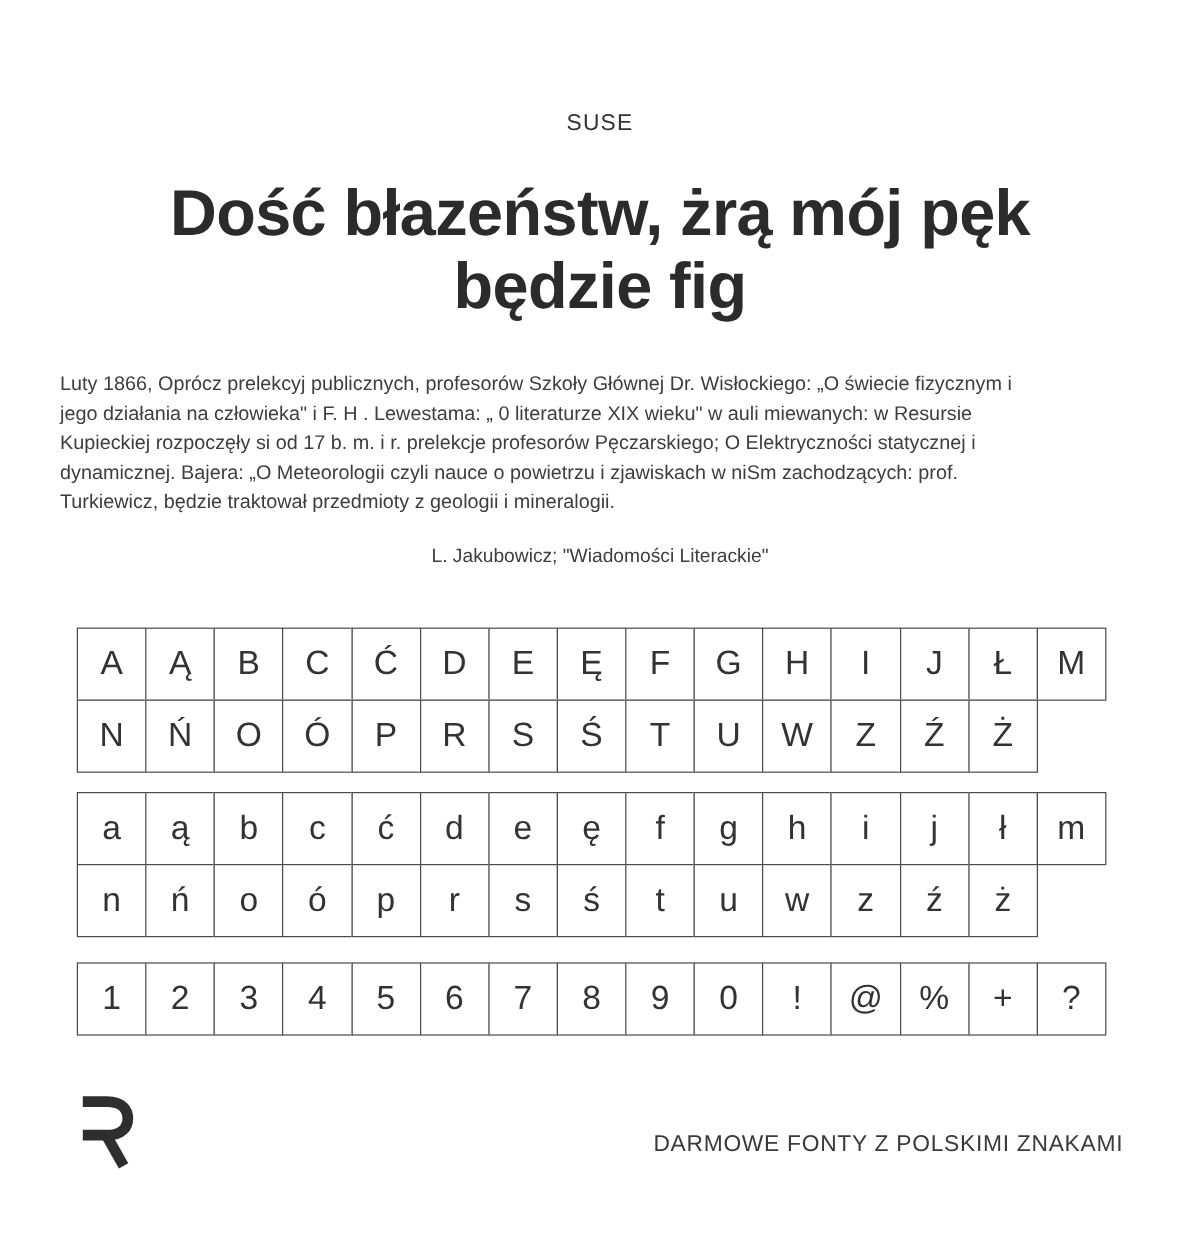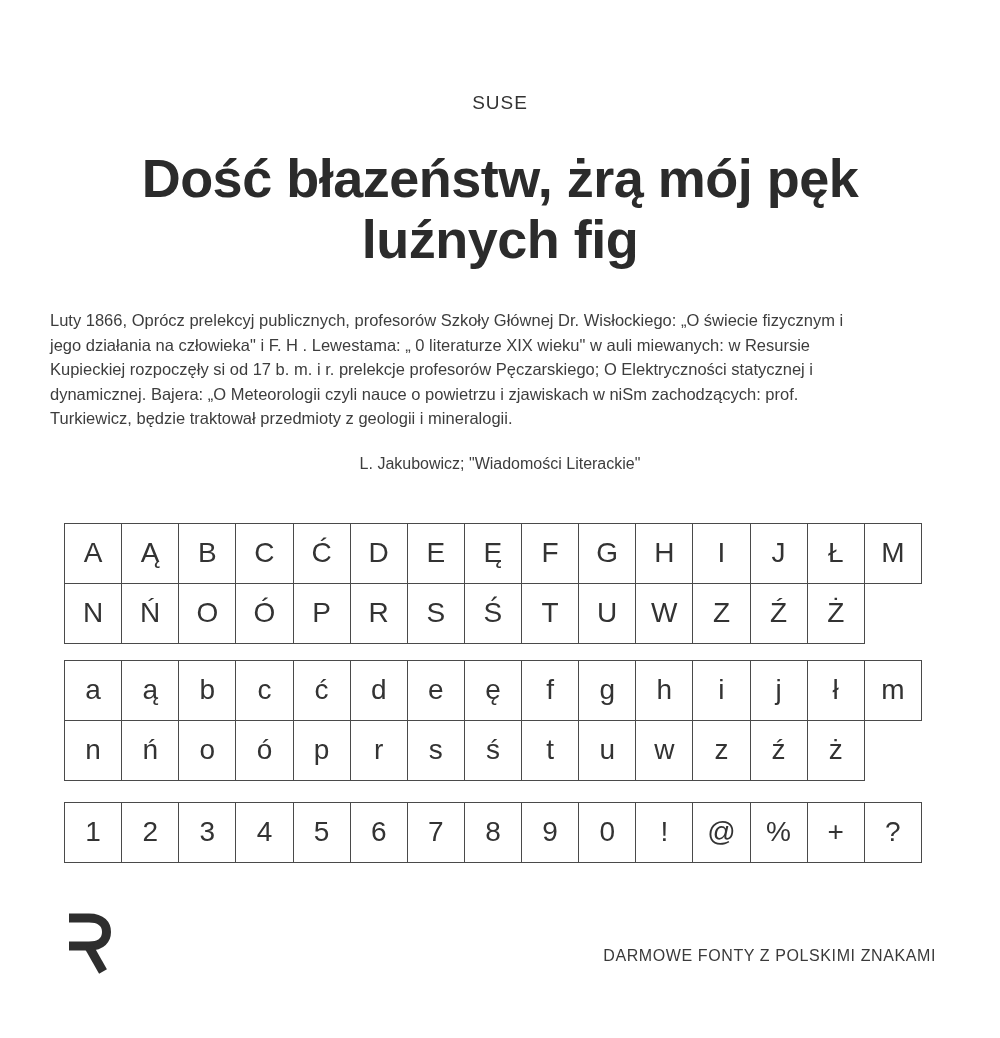--- a/index.html
+++ b/index.html
@@ -67,35 +67,35 @@
   }
   .footer {
     width:872px;
     margin:46px auto 0;
     display:flex;
     justify-content:space-between;
     align-items:flex-end;
   }
   .logo { display:block; }
   .footer-text {
-    font-size:16px;
+    font-size:19px;
     letter-spacing:0.6px;
     color:#3a3a3a;
     padding-bottom:10px;
   }
 </style>
 </head>
 <body>
 
 <div class="page">
 
   <div class="font-name">SUSE</div>
 
   <h1 class="headline">Dość błazeństw, żrą mój pęk
-luźnych fig</h1>
+będzie fig</h1>
 
   <p class="paragraph">Luty 1866, Oprócz prelekcyj publicznych, profesorów Szkoły Głównej Dr. Wisłockiego: „O świecie fizycznym i
 jego działania na człowieka" i F. H . Lewestama: „ 0 literaturze XIX wieku" w auli miewanych: w Resursie
 Kupieckiej rozpoczęły si od 17 b. m. i r. prelekcje profesorów Pęczarskiego; O Elektryczności statycznej i
 dynamicznej. Bajera: „O Meteorologii czyli nauce o powietrzu i zjawiskach w niSm zachodzących: prof.
 Turkiewicz, będzie traktował przedmioty z geologii i mineralogii.</p>
 
   <div class="attribution">L. Jakubowicz; "Wiadomości Literackie"</div>
 
   <div class="glyph-table uppercase">

